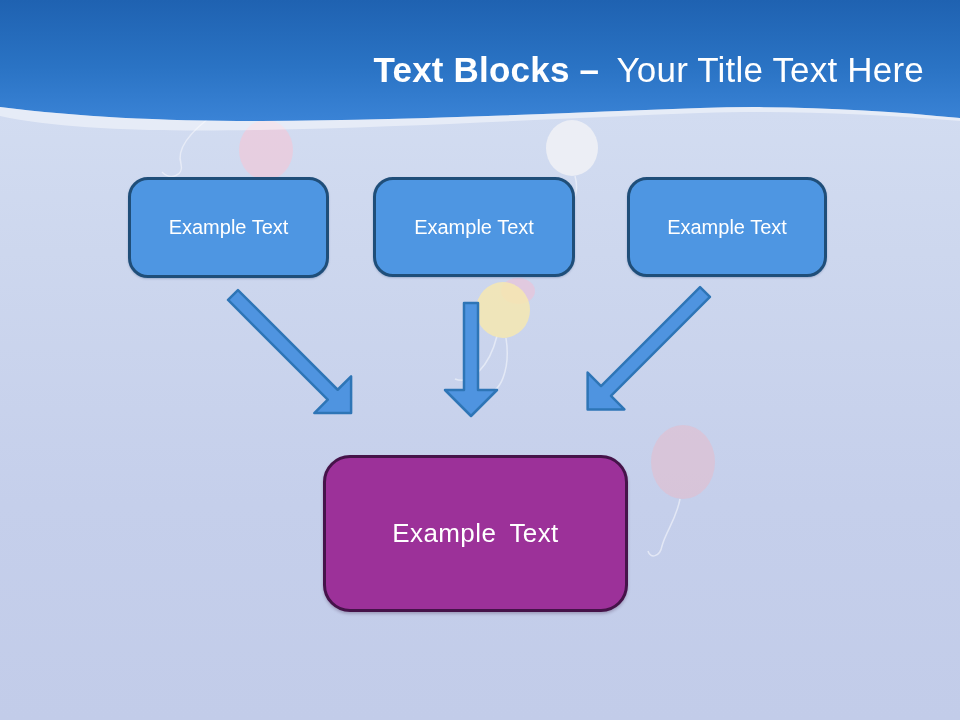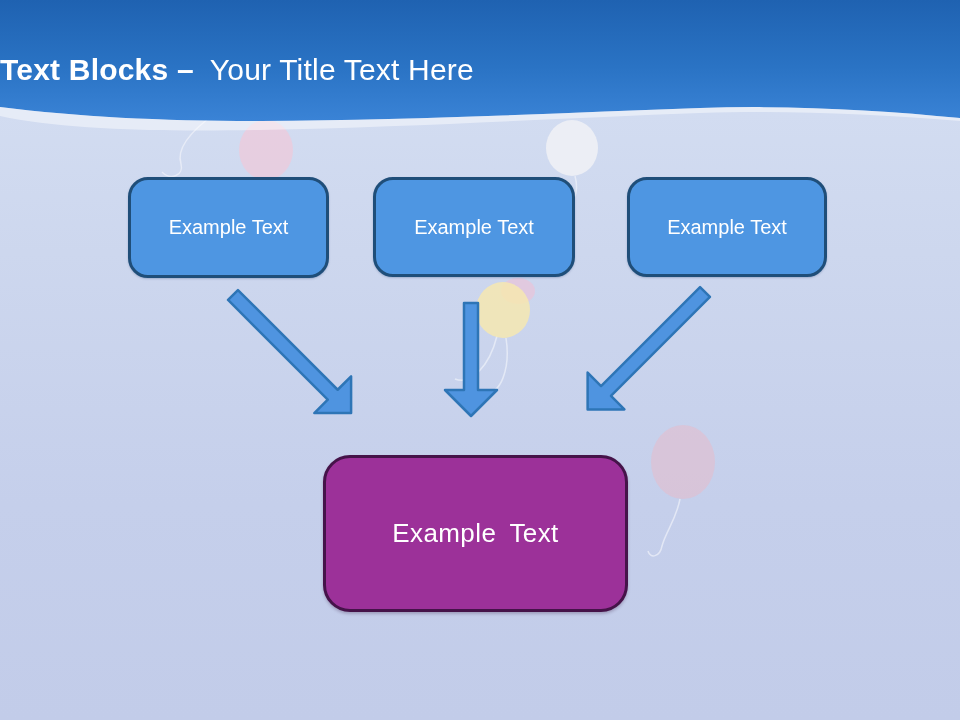--- a/index.html
+++ b/index.html
@@ -9,22 +9,22 @@
     margin:0 auto;
     overflow:hidden;
     background:linear-gradient(180deg,#d6e0f3 0%,#cdd7ee 35%,#c5cfeb 70%,#c2cce9 100%);
     font-family:"Liberation Sans",sans-serif;
   }
   .layer { position:absolute; left:0; top:0; pointer-events:none; }
 
   .title {
     position:absolute; top:52px; left:0;
     width:100%; box-sizing:border-box; padding-right:36px;
-    text-align:left;
-    color:#ffffff; font-size:30px; line-height:36px;
+    text-align:right;
+    color:#ffffff; font-size:35px; line-height:36px;
     letter-spacing:0.2px;
     white-space:nowrap;
   }
   .title .bold { font-weight:700; margin-right:8px; }
   .title .reg  { font-weight:400; }
 
   .src-box {
     position:absolute;
     background:#4e96e2;
     border:3px solid #1f4e79;

